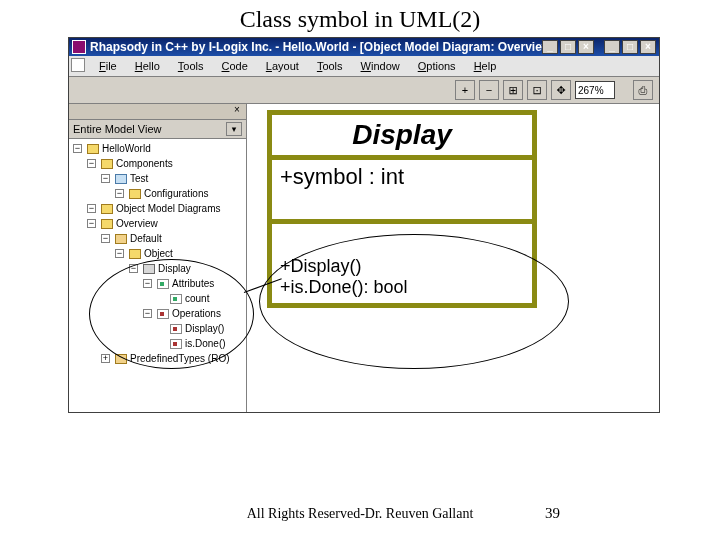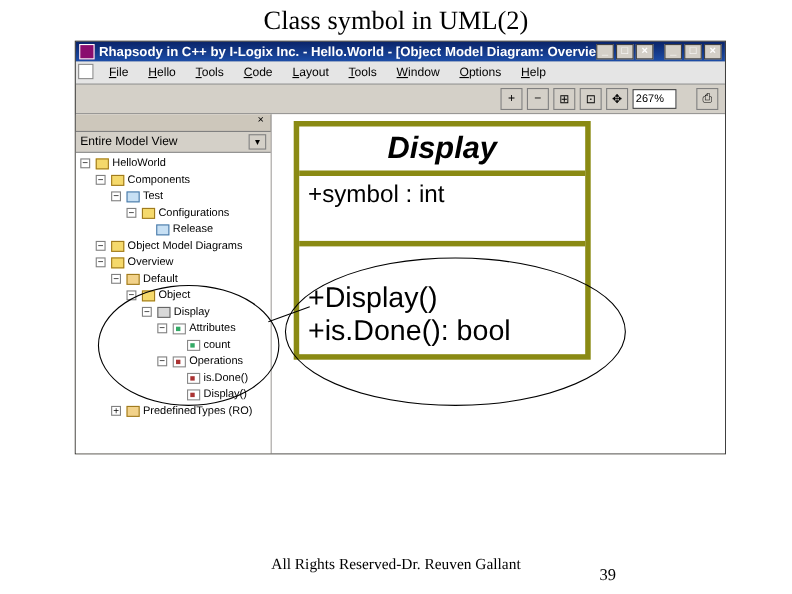--- a/index.html
+++ b/index.html
@@ -199,21 +199,21 @@
     font-size: 28px;
     font-weight: bold;
     font-style: italic;
     text-align: center;
   }
   .uml-attrs {
     font-size: 22px;
     min-height: 64px;
   }
   .uml-ops {
-    font-size: 26px;
+    font-size: 18px;
     line-height: 1.15;
     padding-top: 32px;
     padding-bottom: 6px;
   }
   .annot-ellipse {
     position: absolute;
     border: 1px solid #000;
     border-radius: 50%;
     pointer-events: none;
   }
@@ -227,21 +227,21 @@
   .footer {
     position: absolute;
     bottom: 18px;
     width: 100%;
     text-align: center;
     font-family: Liberation Serif, serif;
     font-size: 14px;
   }
   .pagenum {
     position: absolute;
-    bottom: 8px;
+    bottom: 18px;
     right: 160px;
     font-family: "Times New Roman", serif;
     font-size: 15px;
     margin-top: 44px;
   }
 </style>
 </head>
 <body>
 
 <div class="slide-title">Class symbol in UML(2)</div>
@@ -315,25 +315,20 @@
             <span class="ticon comp"></span>
             <span>Test</span>
           </div>
         <div class="tree-row">
             <span class="indent" style="width:42px"></span>
             <span class="expander">−</span>
             <span class="ticon folder"></span>
             <span>Configurations</span>
           </div>
         <div class="tree-row">
-            <span class="indent" style="width:66px"></span>
-            <span class="ticon comp"></span>
-            <span>Release</span>
-          </div>
-        <div class="tree-row">
             <span class="indent" style="width:14px"></span>
             <span class="expander">−</span>
             <span class="ticon folder"></span>
             <span>Object Model Diagrams</span>
           </div>
         <div class="tree-row">
             <span class="indent" style="width:14px"></span>
             <span class="expander">−</span>
             <span class="ticon folder"></span>
             <span>Overview</span>
@@ -369,26 +364,26 @@
           </div>
         <div class="tree-row">
             <span class="indent" style="width:70px"></span>
             <span class="expander">−</span>
             <span class="ticon op"></span>
             <span>Operations</span>
           </div>
         <div class="tree-row">
             <span class="indent" style="width:94px"></span>
             <span class="ticon op"></span>
-            <span>is.Done()</span>
+            <span>Display()</span>
           </div>
         <div class="tree-row">
             <span class="indent" style="width:94px"></span>
             <span class="ticon op"></span>
-            <span>Display()</span>
+            <span>is.Done()</span>
           </div>
         <div class="tree-row">
             <span class="indent" style="width:28px"></span>
             <span class="expander">+</span>
             <span class="ticon pkg"></span>
             <span>PredefinedTypes (RO)</span>
           </div>
       </div>
     </div>
 

